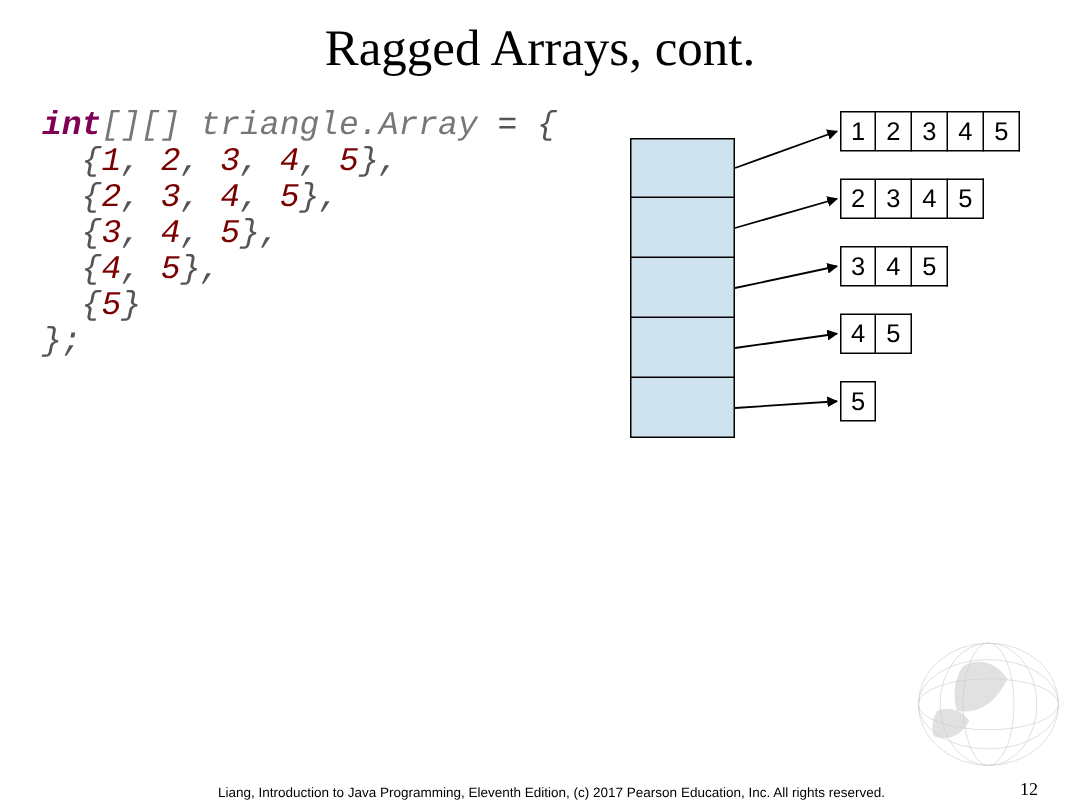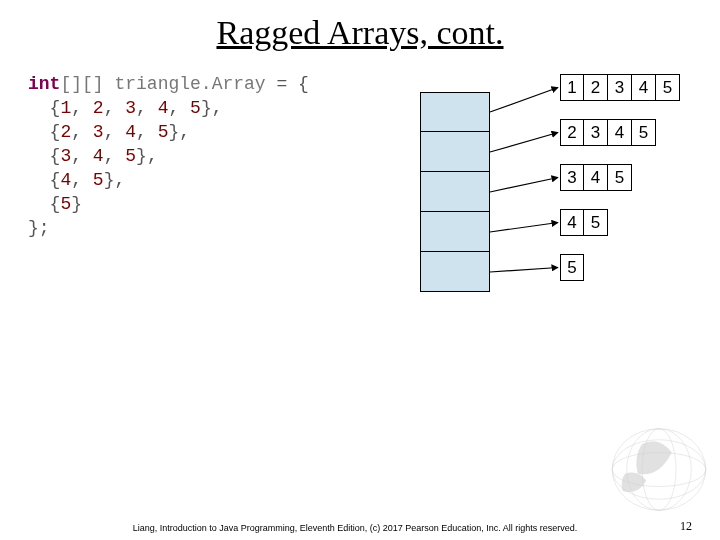--- a/index.html
+++ b/index.html
@@ -10,35 +10,35 @@
     background: #fff;
     font-family: Georgia, 'Times New Roman', serif;
     overflow: hidden;
     position: relative;
   }
   .title {
     text-align: center;
     font-size: 34px;
     margin-top: 14px;
     font-weight: 400;
-    text-decoration: underline;
   }
   .content {
     position: relative;
     margin-top: 20px;
     height: 310px;
   }
   .code-block {
     position: absolute;
     left: 28px;
     top: 0;
     font-family: 'Consolas','Courier New',monospace;
-    font-size: 18px;
+    font-size: 22px;
     line-height: 24px;
     white-space: pre;
+    font-style: italic;
   }
   .kw  { color: #7f0055; font-weight: bold; }
   .dim { color: #777; }
   .eq  { color: #555; }
   .num { color: #7a0000; }
   .brace { color: #555; }
   .comma { color: #555; }
 
   .stack {
     position: absolute;
@@ -83,21 +83,21 @@
     pointer-events: none;
   }
 
   .footer-text {
     position: absolute;
     left: 120px;
     bottom: 6px;
     width: 470px;
     font-family: Arial, sans-serif;
     font-size: 9px;
-    text-align: center;
+    text-align: right;
     line-height: 11px;
     color: #000;
   }
   .page-no {
     position: absolute;
     right: 28px;
     bottom: 6px;
     font-family: Georgia, serif;
     font-size: 12px;
     color: #000;

